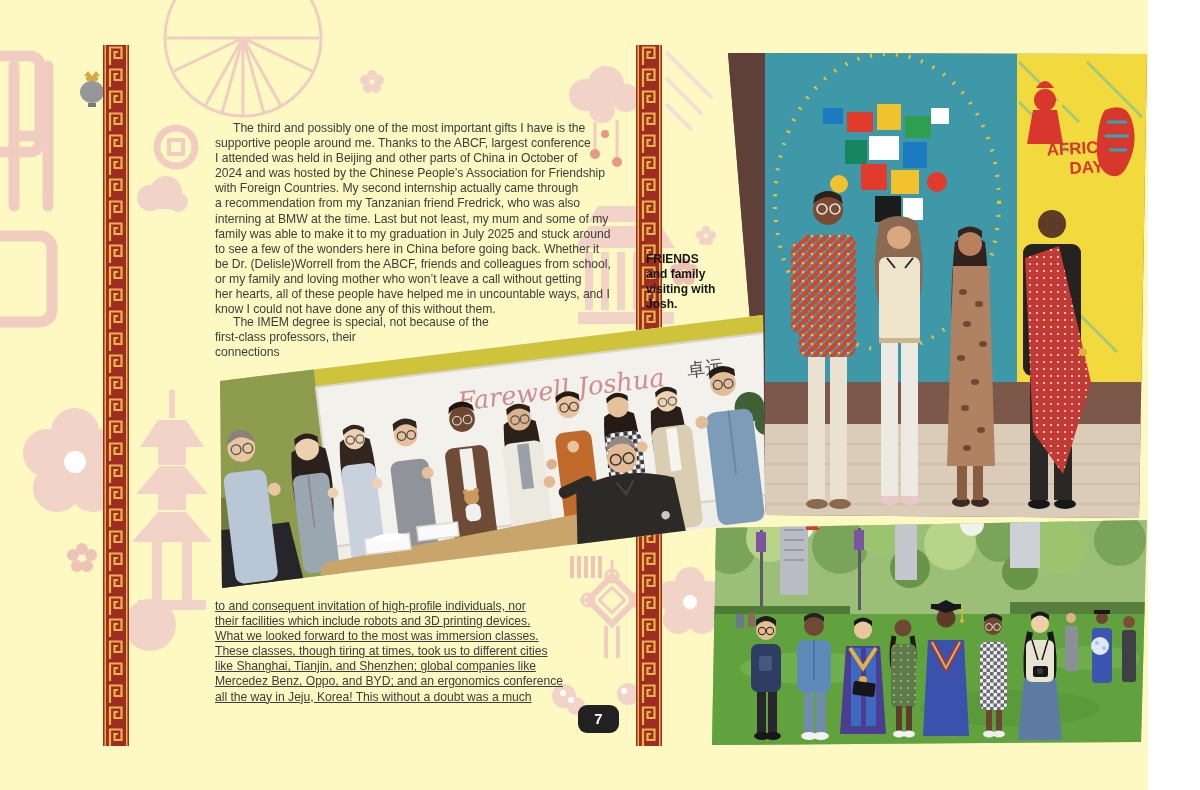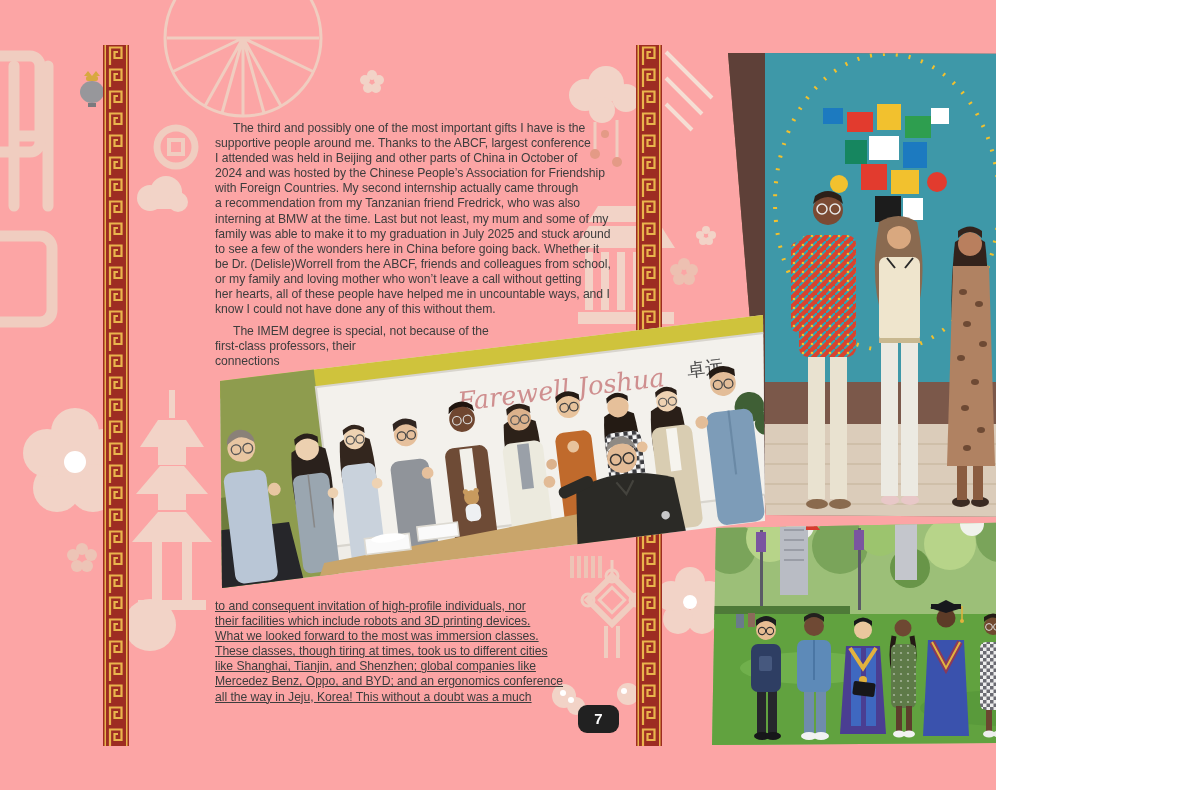--- a/index.html
+++ b/index.html
@@ -1,27 +1,27 @@
 <!DOCTYPE html>
 <html><head>
 <meta charset="utf-8">
 <style>
   html,body{margin:0;padding:0;background:#fff;}
-  .page{position:relative;width:996px;height:790px;background:#fca5a5;overflow:hidden;
+  .page{position:relative;width:1148px;height:790px;background:#fef9c3;overflow:hidden;
         font-family:"Liberation Sans",sans-serif;}
   .layer{position:absolute;left:0;top:0;}
   
   .strip{position:absolute;top:45px;width:26px;height:701px;z-index:2;}
   .strip-left{left:103px;}
   .strip-right{left:636px;}
   
   .para{position:absolute;z-index:3;font-size:12.2px;line-height:15.1px;color:#3d3d3d;
         letter-spacing:-0.05px;}
   .p1{left:215px;top:121px;width:424px;text-indent:18px;}
-  .p2{left:215px;top:324px;width:360px;text-indent:18px;}
+  .p2{left:215px;top:315px;width:360px;text-indent:18px;}
   .p3{left:215px;top:599px;width:436px;text-decoration:underline;}
   .caption{position:absolute;left:646px;top:252px;width:84px;z-index:6;
            font-weight:bold;font-size:12px;line-height:15px;color:#141414;}
   
   .photo{position:absolute;z-index:5;}
   .photo-top{left:727px;top:52px;width:421px;height:467px;
              clip-path:polygon(1px 1px,420px 2px,412px 466px,39px 463px);}
   .photo-mid{left:216px;top:310px;width:552px;height:282px;
              clip-path:polygon(4px 71px,547px 5px,549px 211px,6px 278px);}
   .photo-bot{left:710px;top:518px;width:438px;height:228px;
@@ -229,20 +229,21 @@
     <rect width="26" height="701" fill="url(#mp)"></rect>
   </svg>
   <svg class="strip strip-right" width="26" height="701">
     <rect width="26" height="701" fill="url(#mp)"></rect>
   </svg>
 
   <div class="para p1">The third and possibly one of the most important gifts I have is the<br>supportive people around me. Thanks to the ABCF, largest conference<br>I attended was held in Beijing and other parts of China in October of<br>2024 and was hosted by the Chinese People’s Association for Friendship<br>with Foreign Countries. My second internship actually came through<br>a recommendation from my Tanzanian friend Fredrick, who was also<br>interning at BMW at the time. Last but not least, my mum and some of my<br>family was able to make it to my graduation in July 2025 and stuck around<br>to see a few of the wonders here in China before going back. Whether it<br>be Dr. (Delisle)Worrell from the ABCF, friends and colleagues from school,<br>or my family and loving mother who won’t leave a call without getting<br>her hearts, all of these people have helped me in uncountable ways, and I<br>know I could not have done any of this without them.</div>
   <div class="para p2">The IMEM degree is special, not because of the<br>first-class professors, their<br>connections</div>
   <div class="para p3">to and consequent invitation of high-profile individuals, nor<br>their facilities which include robots and 3D printing devices.<br>What we looked forward to the most was immersion classes.<br>These classes, though tiring at times, took us to different cities<br>like Shanghai, Tianjin, and Shenzhen; global companies like<br>Mercedez Benz, Oppo, and BYD; and an ergonomics conference<br>all the way in Jeju, Korea! This without a doubt was a much</div>
 
+  <div class="caption">FRIENDS<br>and family<br>visiting with<br>Josh.</div>
 
   <div class="photo photo-top">
     <svg width="421" height="467" viewBox="0 0 421 467">
       <rect width="421" height="467" fill="#7b584a"></rect>
       <rect x="0" y="0" width="38" height="467" fill="#5e4038"></rect>
 
       <g>
         <rect x="38" y="0" width="252" height="330" fill="#3e98a8"></rect>
         <ellipse cx="160" cy="150" rx="112" ry="148" fill="none" stroke="#f2c12e" stroke-width="4" stroke-dasharray="2 11"></ellipse>
         <g>

